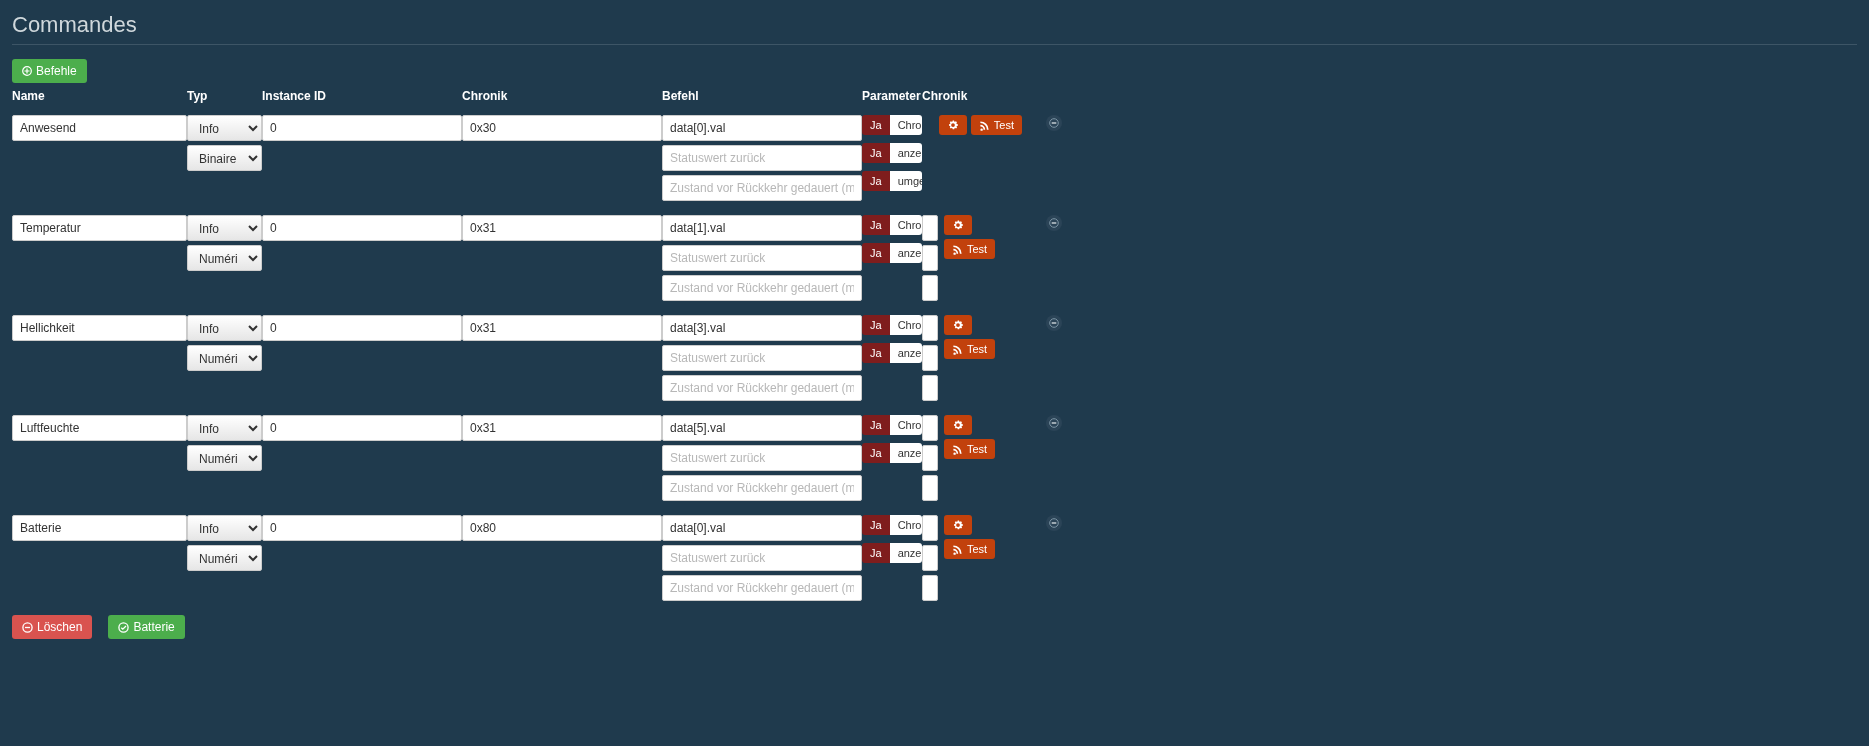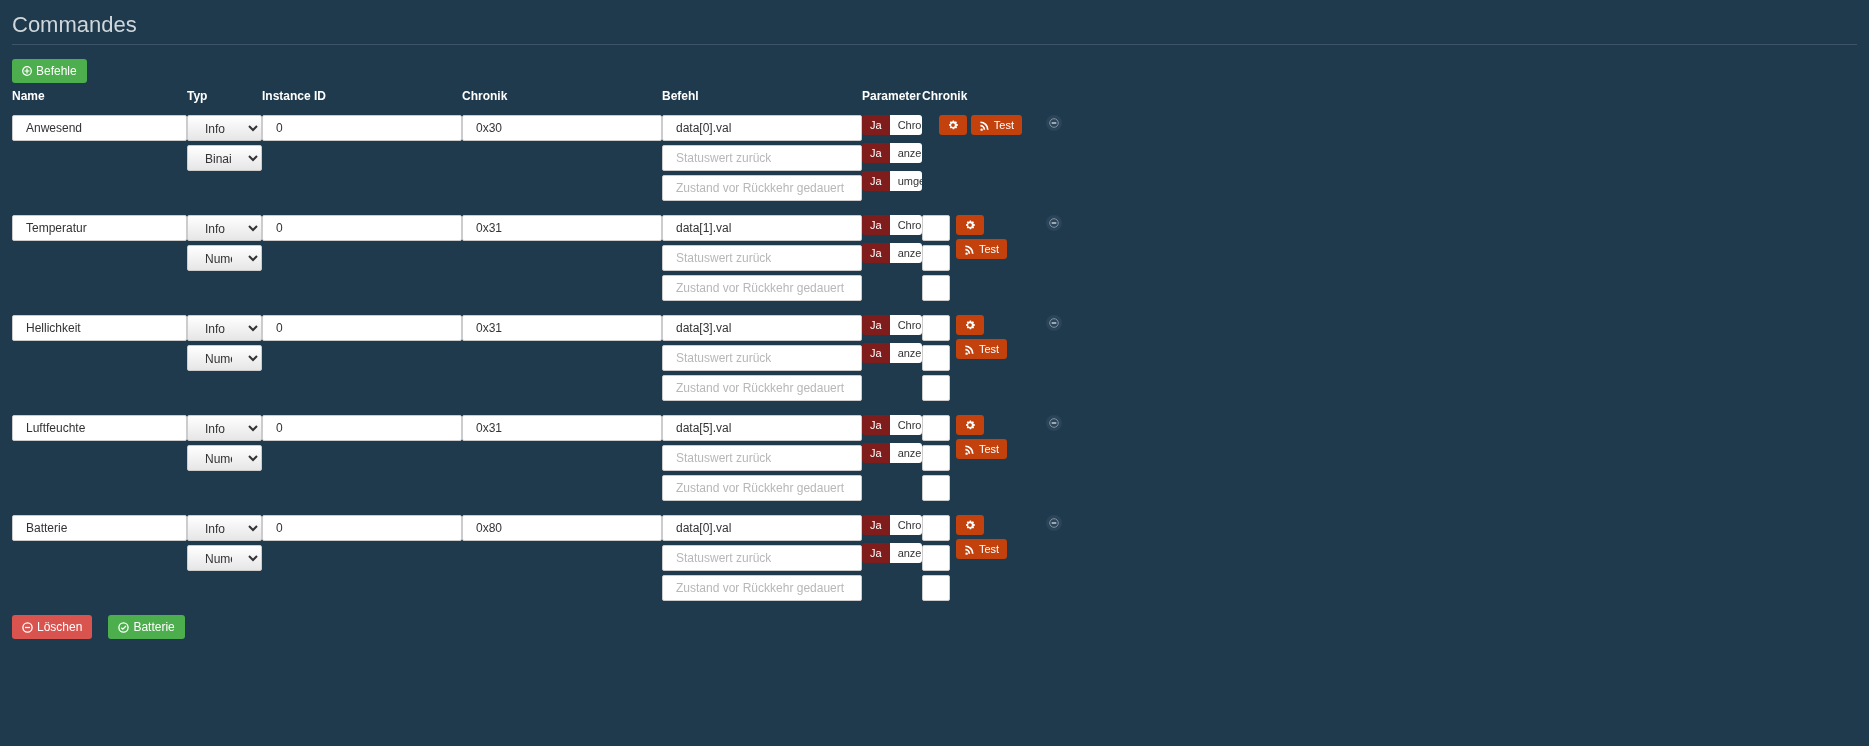--- a/index.html
+++ b/index.html
@@ -37,21 +37,21 @@
     display: grid;
     grid-template-columns: 175px 75px 200px 200px 200px 60px 100px 40px;
     align-items: start;
   }
   .headers { font-weight: bold; margin: 6px 0 8px; font-size: 12px; }
   .headers > div { padding-bottom: 4px; }
   .row { margin-bottom: 14px; }
   .col { display:flex; flex-direction:column; gap:4px; }
   input[type=text], select {
     width: 100%;
-    padding: 5px 13px;
+    padding: 5px 7px;
     border: 1px solid #ccc;
     border-radius: 2px;
     background: #fff;
     color: #333;
     font-size: 12px;
     height: 26px;
   }
   select {
     background: #eeeeee;
     background: linear-gradient(#ffffff,#e6e6e6);

